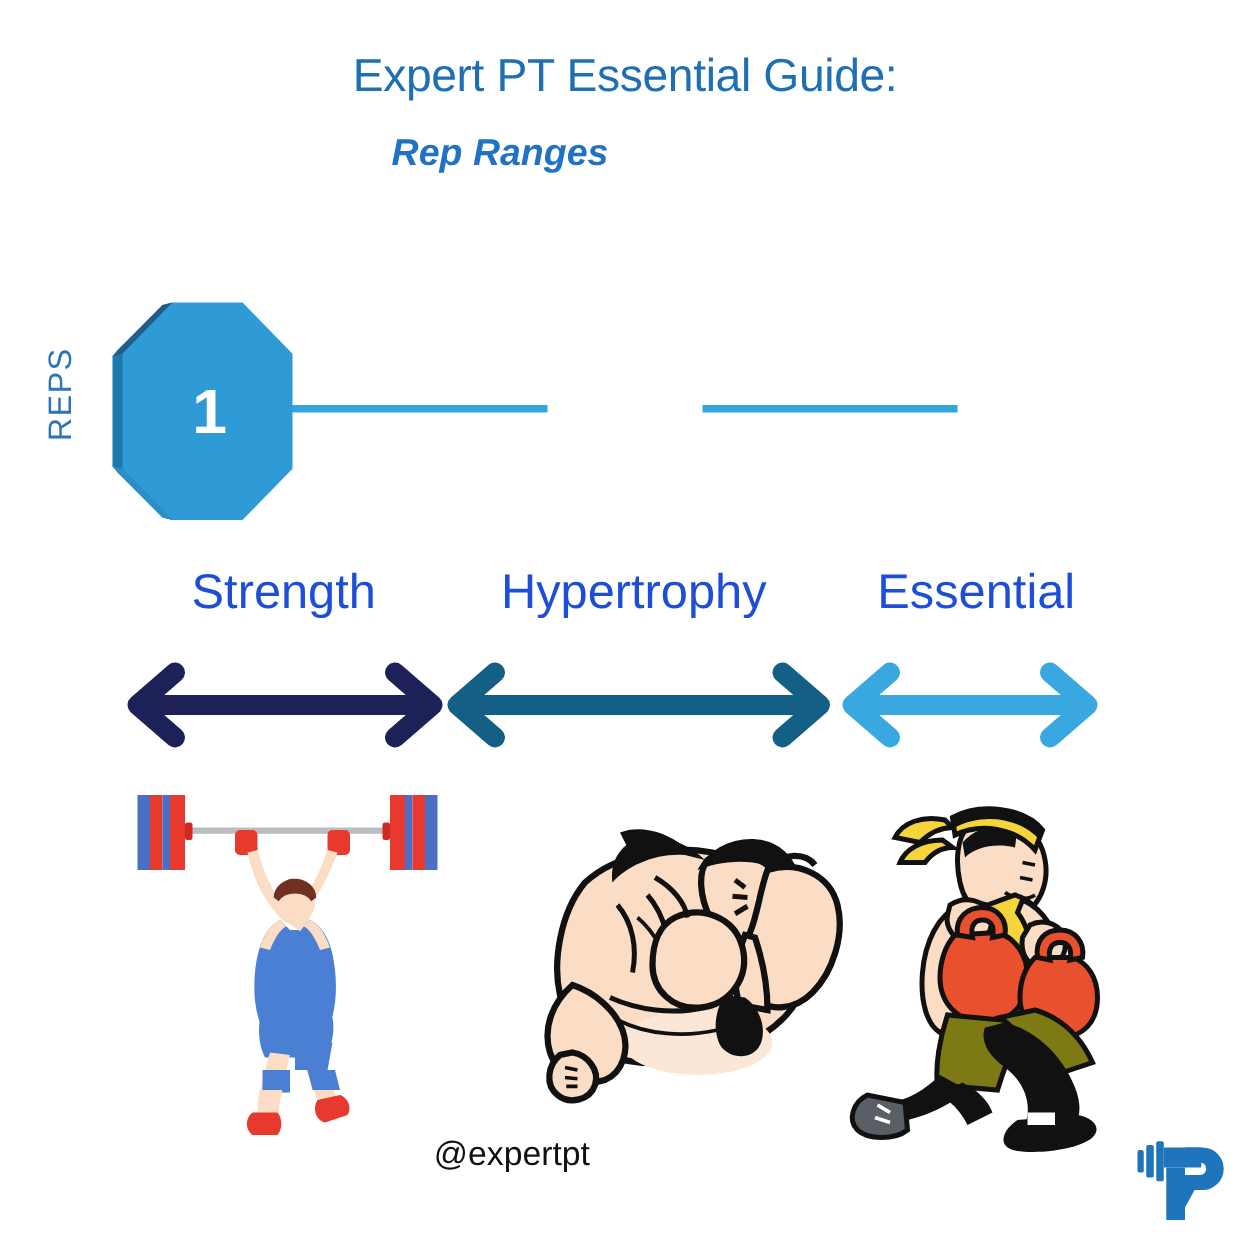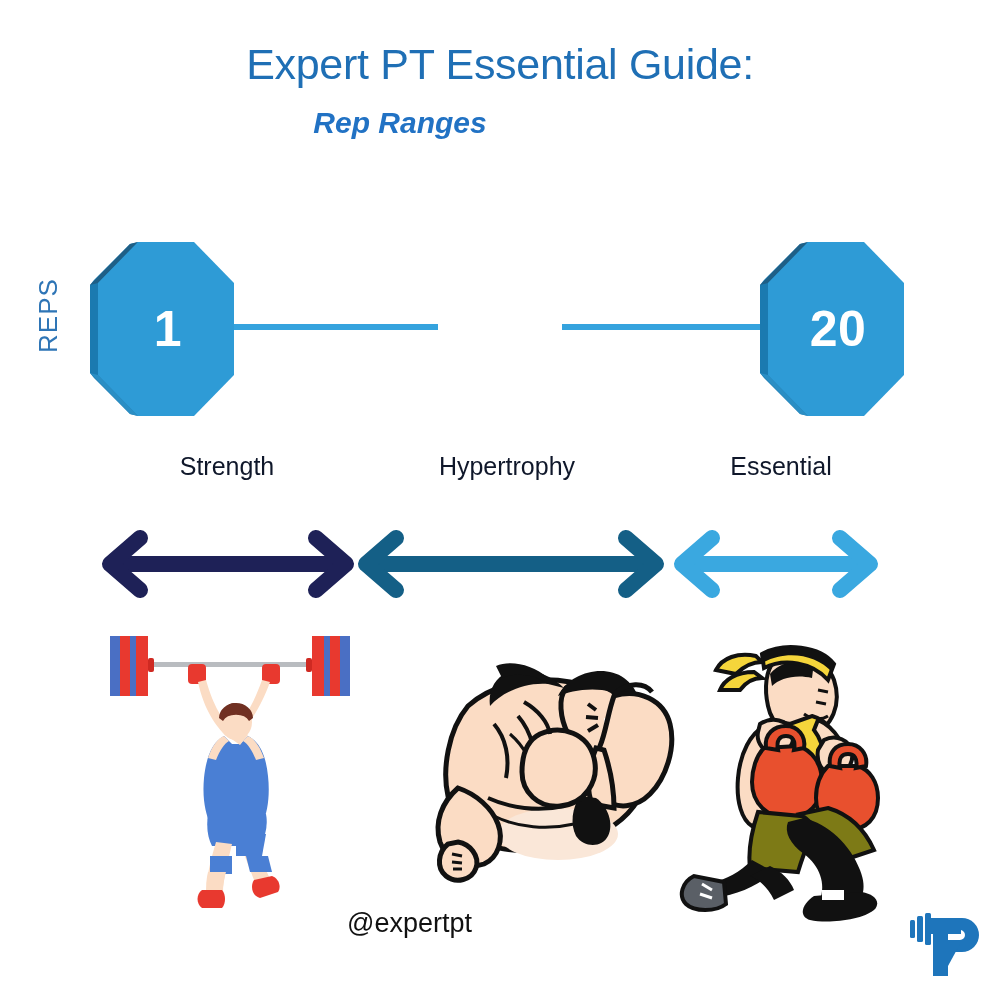--- a/index.html
+++ b/index.html
@@ -18,21 +18,21 @@
     overflow: hidden;
   }
 
   
   #title-main {
     position: absolute;
     left: 0;
     top: 40px;
     width: 1000px;
     text-align: center;
-    font-size: 43px;
+    font-size: 37px;
     font-weight: 400;
     letter-spacing: -0.3px;
     color: #1f6fb5;
     white-space: nowrap;
   }
   #title-sub {
     position: absolute;
     left: 0;
     top: 106px;
     width: 800px;
@@ -96,22 +96,22 @@
     color: #ffffff;
     letter-spacing: 0.5px;
   }
 
   
   .cat-label {
     position: absolute;
     top: 452px;
     width: 300px;
     text-align: center;
-    font-size: 25px;
-    color: #0f172a;
+    font-size: 39px;
+    color: #1d4ed8;
     white-space: nowrap;
   }
 
   
   #arrow-band {
     position: absolute;
     left: 0;
     top: 528px;
     width: 1000px;
     height: 72px;
@@ -164,29 +164,20 @@
       <svg class="hex-shape" viewBox="0 0 156 178">
         <polygon points="8,45 12,40 48,4 56,2 56,176 48,174 12,138 8,133" fill="#1b7ab0"></polygon>
         <polygon points="8,45 48,4 56,2 16,43" fill="#1f5f86"></polygon>
         <polygon points="8,133 48,174 56,176 16,135" fill="#2b8ec4"></polygon>
         <polygon points="16,43 56,2 112,2 152,43 152,135 112,176 56,176 16,135" fill="#2e9bd6"></polygon>
       </svg>
       <div class="hex-num">1</div>
     </div>
 
 
-    <div class="hex-node" style="left:752px;">
-      <svg class="hex-shape" viewBox="0 0 156 178">
-        <polygon points="8,45 12,40 48,4 56,2 56,176 48,174 12,138 8,133" fill="#1b7ab0"></polygon>
-        <polygon points="8,45 48,4 56,2 16,43" fill="#1f5f86"></polygon>
-        <polygon points="8,133 48,174 56,176 16,135" fill="#2b8ec4"></polygon>
-        <polygon points="16,43 56,2 112,2 152,43 152,135 112,176 56,176 16,135" fill="#2e9bd6"></polygon>
-      </svg>
-      <div class="hex-num">20</div>
-    </div>
   </div>
 
   <div class="cat-label" style="left:77px;">Strength</div>
   <div class="cat-label" style="left:357px;">Hypertrophy</div>
   <div class="cat-label" style="left:631px;">Essential</div>
 
   <div id="arrow-band">
     <svg viewBox="0 0 1000 72" width="1000" height="72">
 
       <g stroke="#1e2157" stroke-width="16" stroke-linecap="round" stroke-linejoin="round" fill="none">

